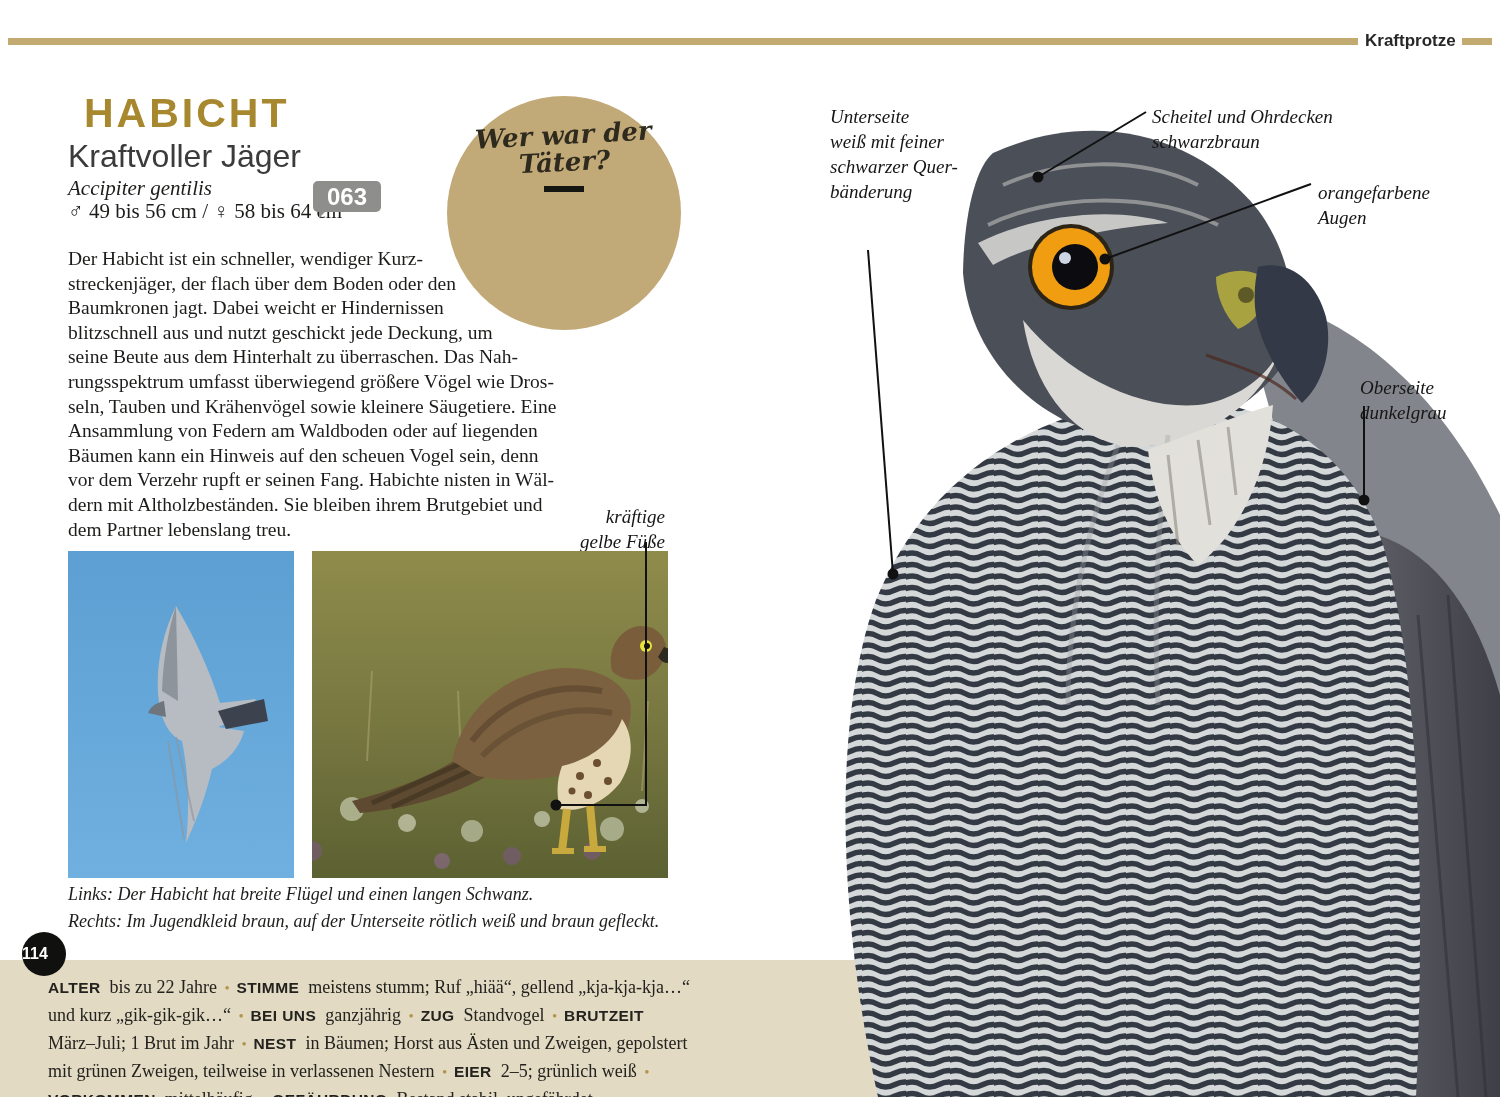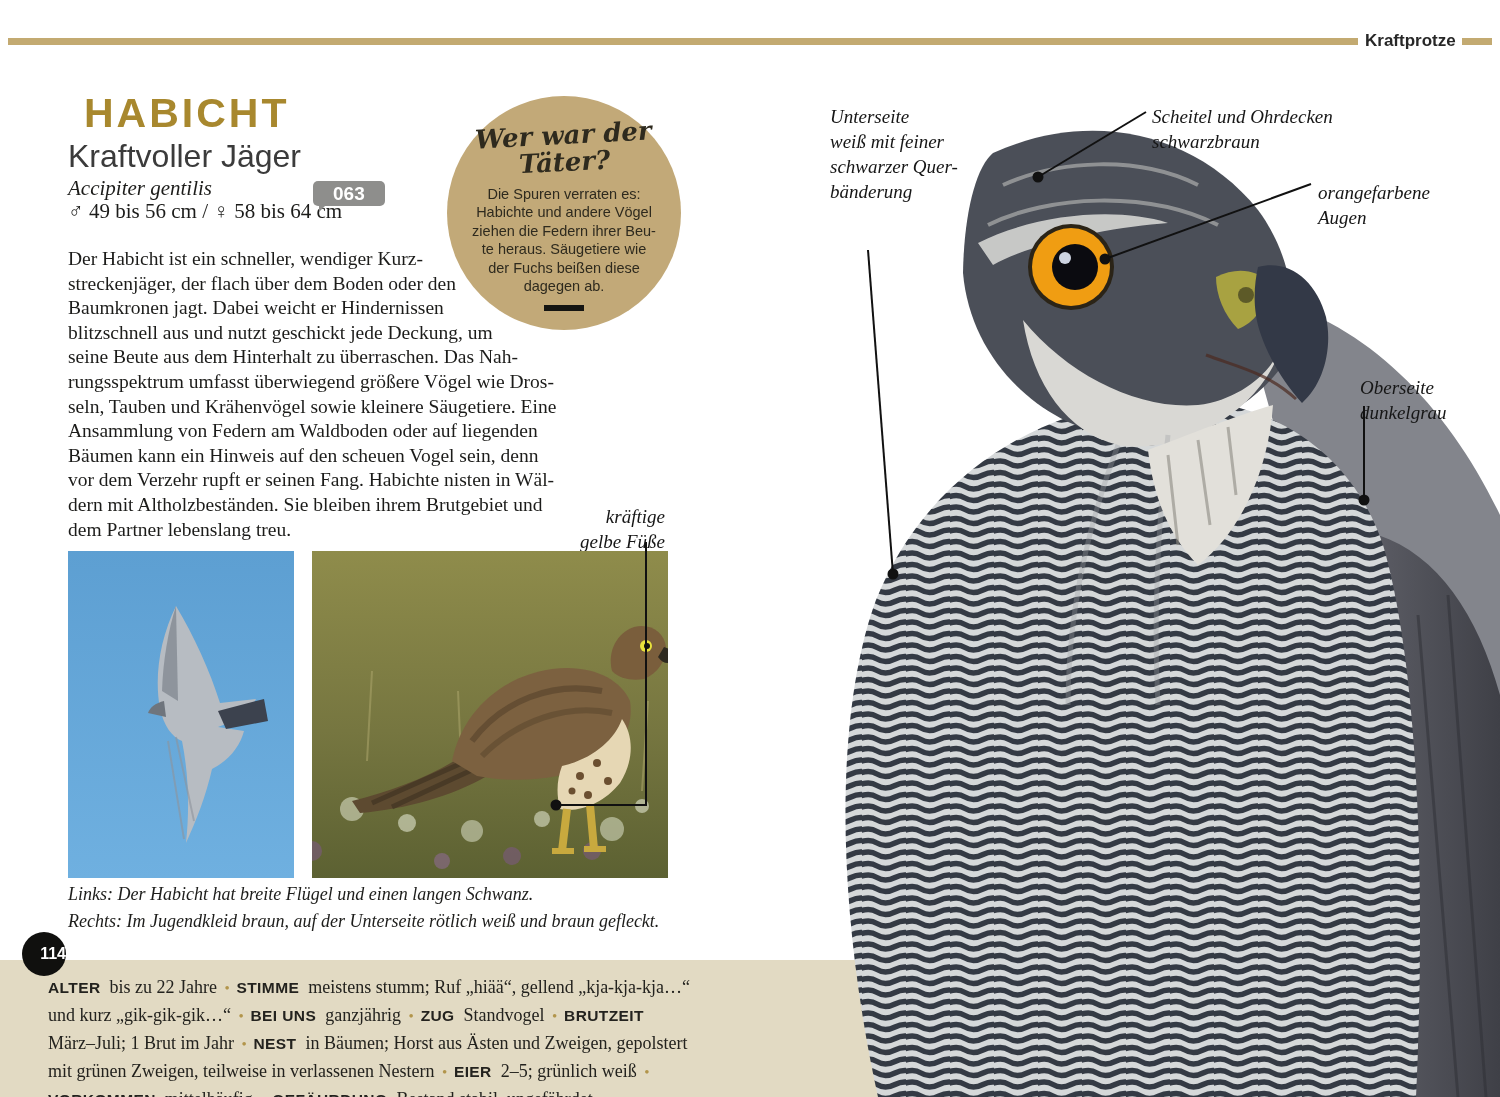--- a/index.html
+++ b/index.html
@@ -12,21 +12,21 @@
   .rule{height:7px;background:#c3aa71;}
   .hdr-label{font-family:"Liberation Sans",sans-serif;font-weight:700;font-size:17px;color:#272727;}
 
   
   .title{font-family:"Liberation Sans",sans-serif;font-weight:700;font-size:41px;
          letter-spacing:3px;color:#a8882e;}
   .subtitle{font-family:"Liberation Sans",sans-serif;font-size:32px;color:#3b3b3b;}
   .species{font-style:italic;font-size:21px;}
   .sizes{font-size:21px;}
   .idbadge{background:#8e8e8c;color:#fff;font-family:"Liberation Sans",sans-serif;
-           font-weight:700;font-size:19px;padding:2px 20px;border-radius:5px;position:relative;}
+           font-weight:700;font-size:24px;padding:2px 14px;border-radius:5px;position:relative;}
   .idbadge:after{content:"";position:absolute;left:6px;bottom:-6px;width:9px;height:9px;
            background:#8e8e8c;clip-path:polygon(0 0,100% 0,0 100%);}
 
   
   .bubble{width:234px;height:234px;border-radius:50%;background:#c2a978;text-align:center;
           box-sizing:border-box;padding-top:26px;color:#2e2a1e;}
   .bubble-head{font-style:italic;font-weight:700;font-size:26px;line-height:1.05;
                font-family:"DejaVu Serif",serif;transform:rotate(-3deg);}
   .bubble-body{font-family:"Liberation Sans",sans-serif;font-size:14.5px;font-weight:500;
                line-height:1.28;margin-top:8px;}
@@ -40,21 +40,21 @@
 
   
   .caption{font-style:italic;font-size:18px;color:#1d1d1b;}
 
   
   .photo{overflow:hidden;}
 
   
   .pagenum{width:44px;height:44px;border-radius:50%;background:#10100e;color:#fff;
            font-family:"Liberation Sans",sans-serif;font-weight:700;font-size:16px;
-           display:flex;align-items:center;justify-content:flex-end;}
+           display:flex;align-items:center;justify-content:flex-start;}
 
   
   .beige{background:#e2dac3;}
   .facts{font-size:18px;line-height:27px;color:#23221e;}
   .facts .fl{font-family:"Liberation Sans",sans-serif;font-weight:700;font-size:15.5px;
              letter-spacing:0.4px;}
   .facts .dot{color:#b2954b;font-size:15px;padding:0 3px;}
   svg{display:block;}
 </style>
 </head>
@@ -113,26 +113,20 @@
 <div class="abs subtitle" style="left:68px;top:138px;">Kraftvoller Jäger</div>
 <div class="abs species" style="left:68px;top:176px;">Accipiter gentilis</div>
 <div class="abs sizes" style="left:68px;top:199px;">♂ 49 bis 56 cm / ♀ 58 bis 64 cm</div>
 <div class="abs" style="left:313px;top:183px;">
   <span class="idbadge">063</span>
 </div>
 
 <div class="abs bubble" style="left:447px;top:96px;">
   <div class="bubble-head preline">Wer war der
 Täter?</div>
-  <div class="bubble-body preline">Die Spuren verraten es:
-Habichte und andere Vögel
-ziehen die Federn ihrer Beu-
-te heraus. Säugetiere wie
-der Fuchs beißen diese
-dagegen ab.</div>
   <div class="bubble-bar"></div>
 </div>
 
 <div class="abs bodytext preline" style="left:68px;top:247px;width:560px;">Der Habicht ist ein schneller, wendiger Kurz-
 streckenjäger, der flach über dem Boden oder den
 Baumkronen jagt. Dabei weicht er Hindernissen
 blitzschnell aus und nutzt geschickt jede Deckung, um
 seine Beute aus dem Hinterhalt zu überraschen. Das Nah-
 rungsspektrum umfasst überwiegend größere Vögel wie Dros-
 seln, Tauben und Krähenvögel sowie kleinere Säugetiere. Eine

